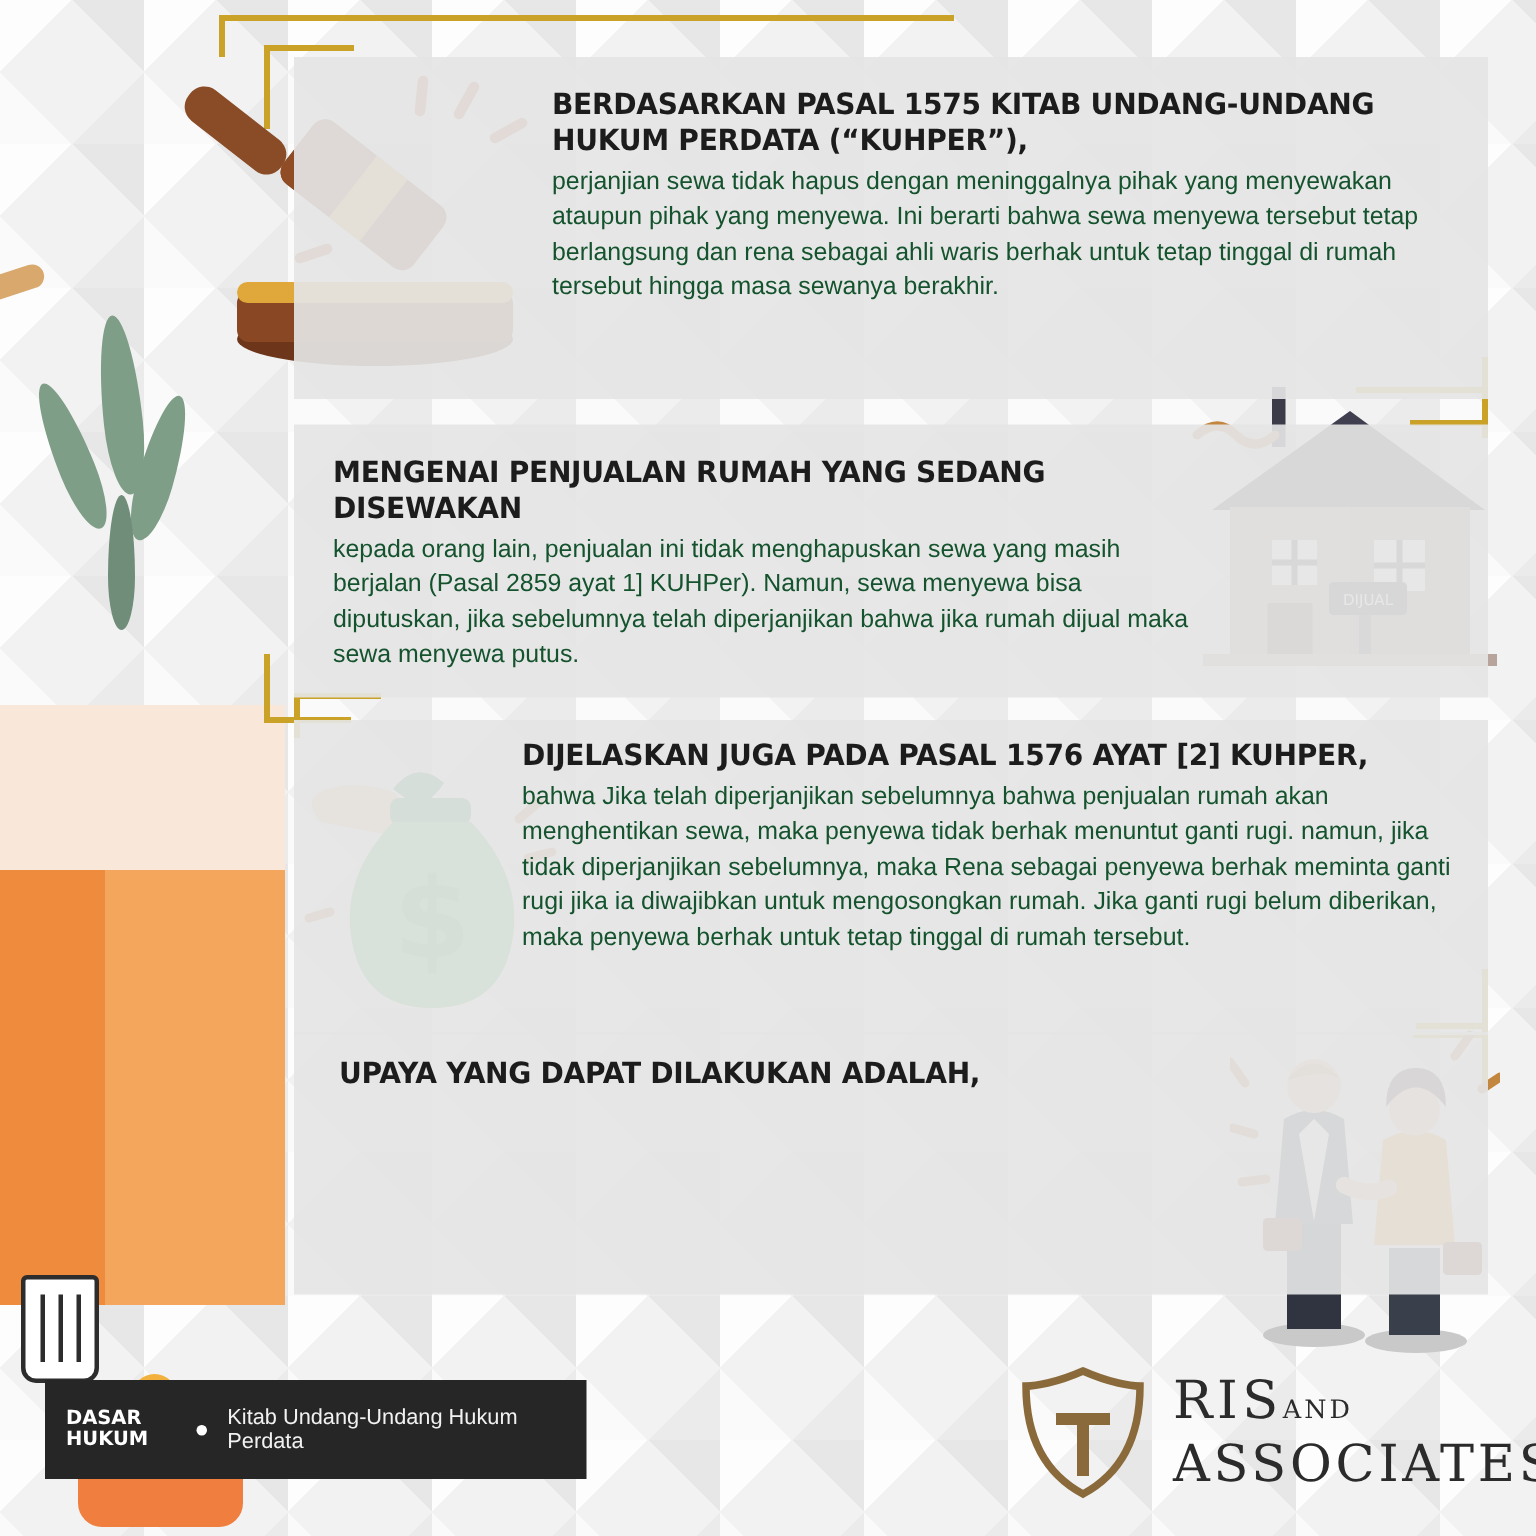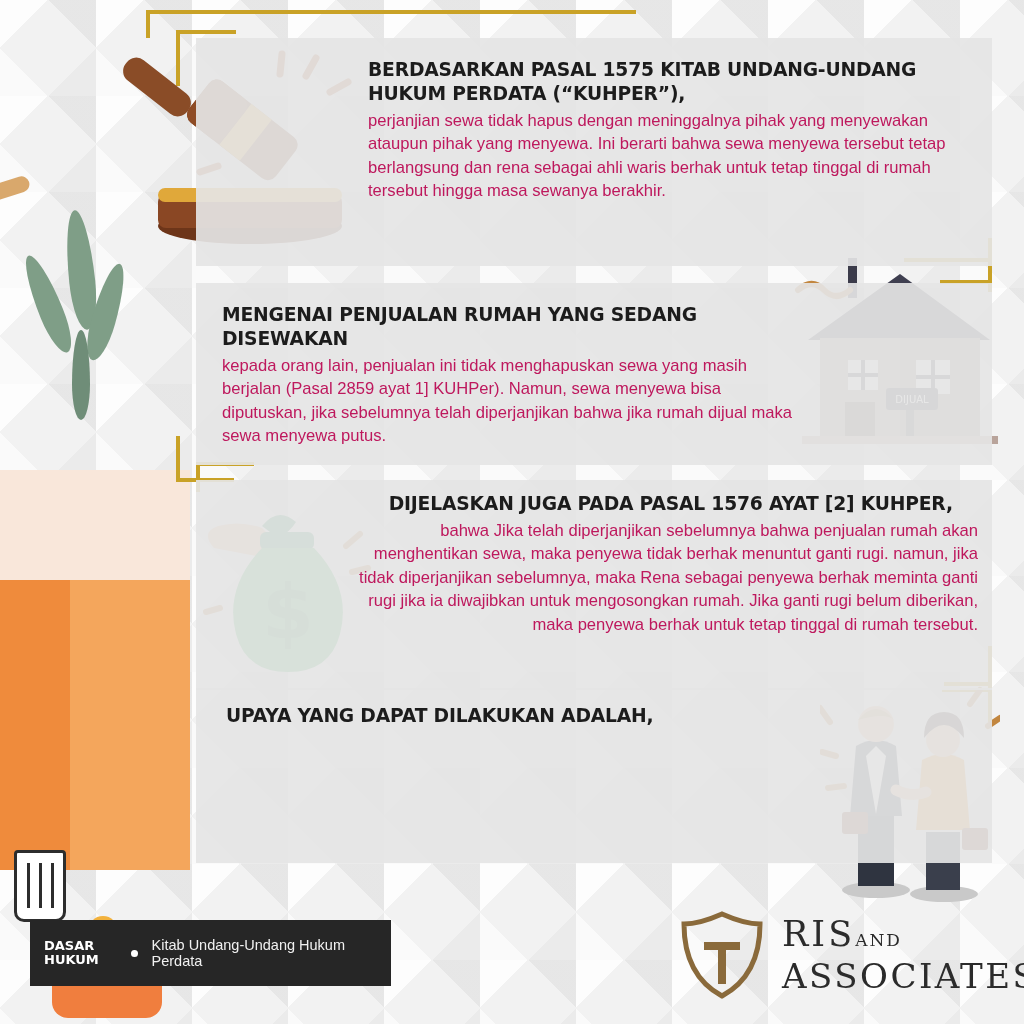--- a/index.html
+++ b/index.html
@@ -80,34 +80,34 @@
     letter-spacing: -0.2px;
     color: #1c1c1c;
     line-height: 1.22;
     text-transform: uppercase;
     transform: scaleX(0.96);
     transform-origin: left center;
   }
   p {
     font-size: 16.6px;
     line-height: 1.42;
-    color: #be185d;
+    color: #14532d;
     margin-top: 3px;
   }
 
   
   #block1 { left: 196px; top: 38px; width: 796px; height: 228px; }
   #block1 .inner { left: 172px; top: 20px; width: 610px; }
 
   
   #block2 { left: 196px; top: 283px; width: 796px; height: 182px; }
   #block2 .inner { left: 26px; top: 20px; width: 580px; }
 
   
-  #block3 { left: 196px; top: 480px; width: 796px; height: 210px; text-align: right; }
+  #block3 { left: 196px; top: 480px; width: 796px; height: 210px; }
   #block3 .inner { left: 152px; top: 12px; width: 630px; }
 
   
   #block4 { left: 196px; top: 688px; width: 796px; height: 175px; }
   #block4 .inner { left: 30px; top: 16px; width: 590px; }
 
   
   .gavel { position: absolute; left: 110px; top: 48px; width: 250px; height: 200px; }
 
   

